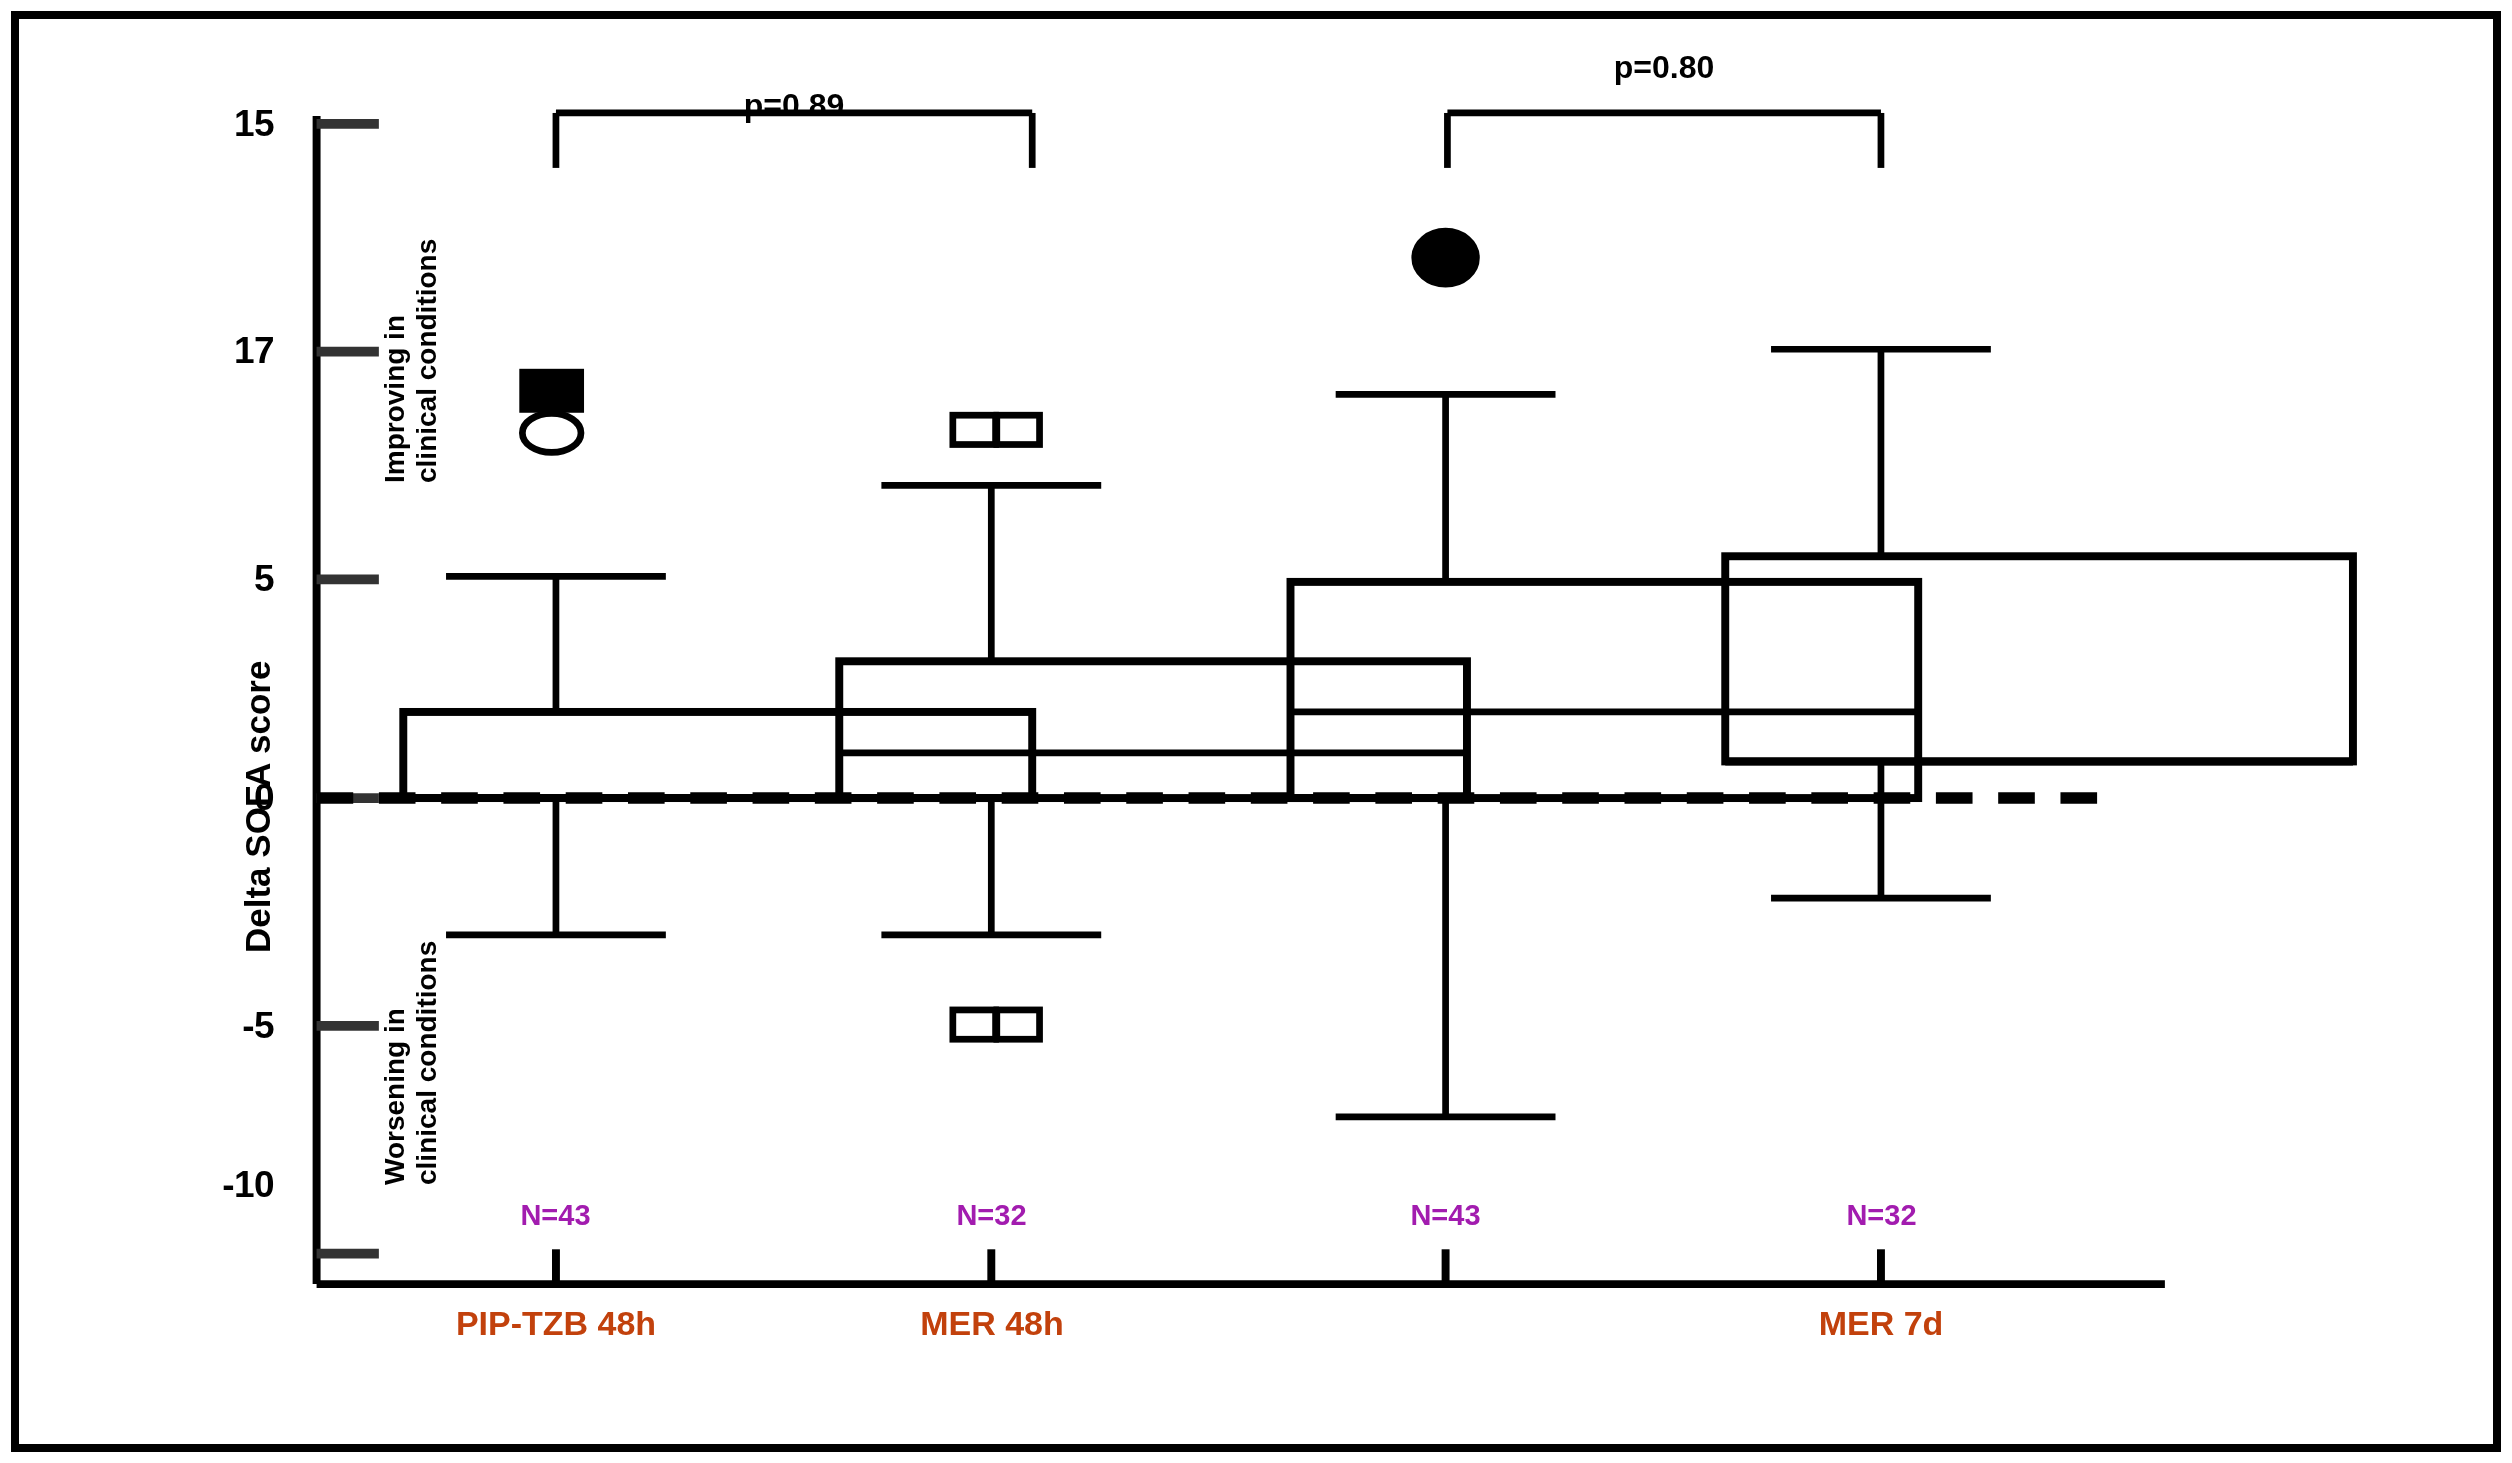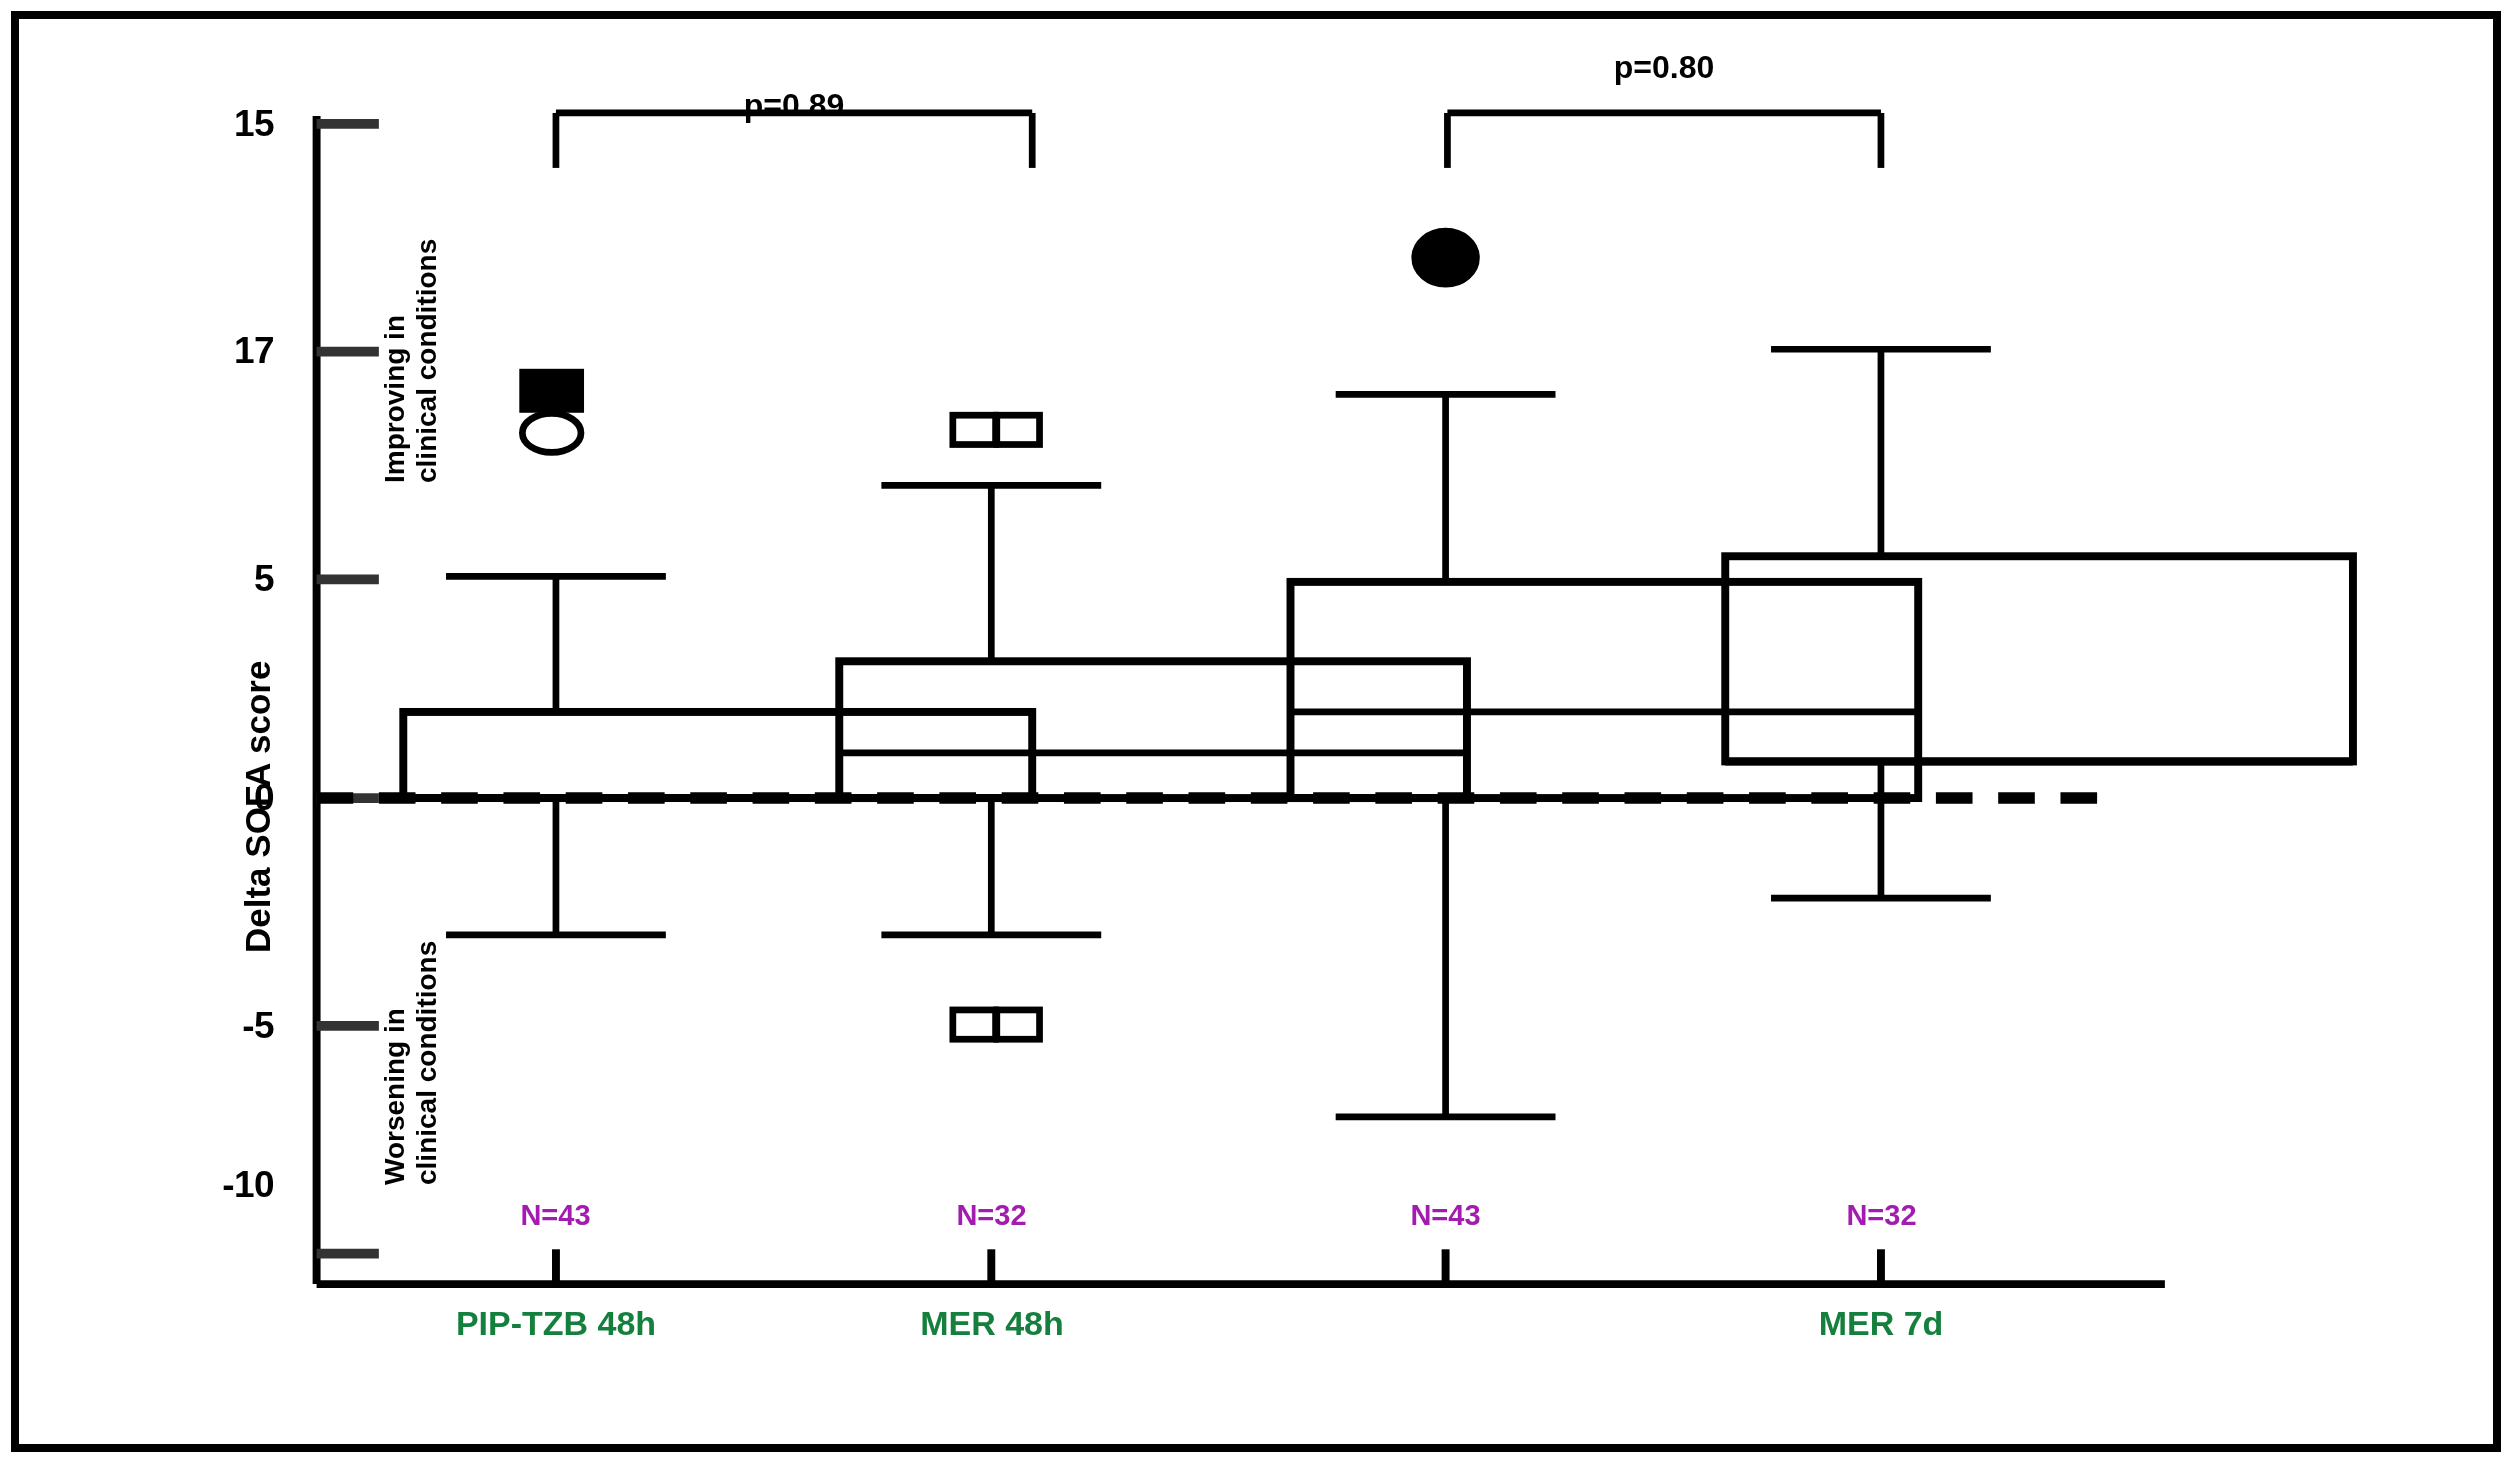--- a/index.html
+++ b/index.html
@@ -1,21 +1,21 @@
 <!DOCTYPE html>
 <html style="font-size:9.8px"><head>
 <meta charset="utf-8">
 <style>
   html,body{margin:0;padding:0;background:#ffffff;}
   body{font-family:"Liberation Sans",sans-serif;}
   #page{position:relative;width:2512px;height:1463px;background:#ffffff;overflow:hidden;}
   #frame{position:absolute;left:11px;top:11px;width:2490px;height:1441px;border:8px solid #000;box-sizing:border-box;background:#fff;}
   #plot{position:absolute;left:0;top:0;width:2512px;height:1463px;}
   .ytick-label{position:absolute;font-size:37px;font-weight:bold;color:#000;text-align:right;width:134px;letter-spacing:-0.6px;}
-  .xtick-label{position:absolute;font-size:34px;font-weight:bold;color:#15803d;text-align:center;width:428px;}
+  .xtick-label{position:absolute;font-size:34px;font-weight:bold;color:#c2410c;text-align:center;width:428px;}
   .n-label{position:absolute;font-size:29px;font-weight:bold;color:#a21caf;text-align:center;width:305px;}
   .p-label{position:absolute;font-size:32px;font-weight:bold;color:#000;text-align:center;width:366px;}
   .axis-title{position:absolute;font-size:35px;font-weight:bold;color:#000;
                transform-origin:left top;transform:rotate(-90deg);white-space:nowrap;}
   .anno{position:absolute;font-size:28px;font-weight:bold;color:#000;
         transform-origin:left top;transform:rotate(-90deg);white-space:nowrap;line-height:1.15;}
 </style>
 </head>
 <body>
 

